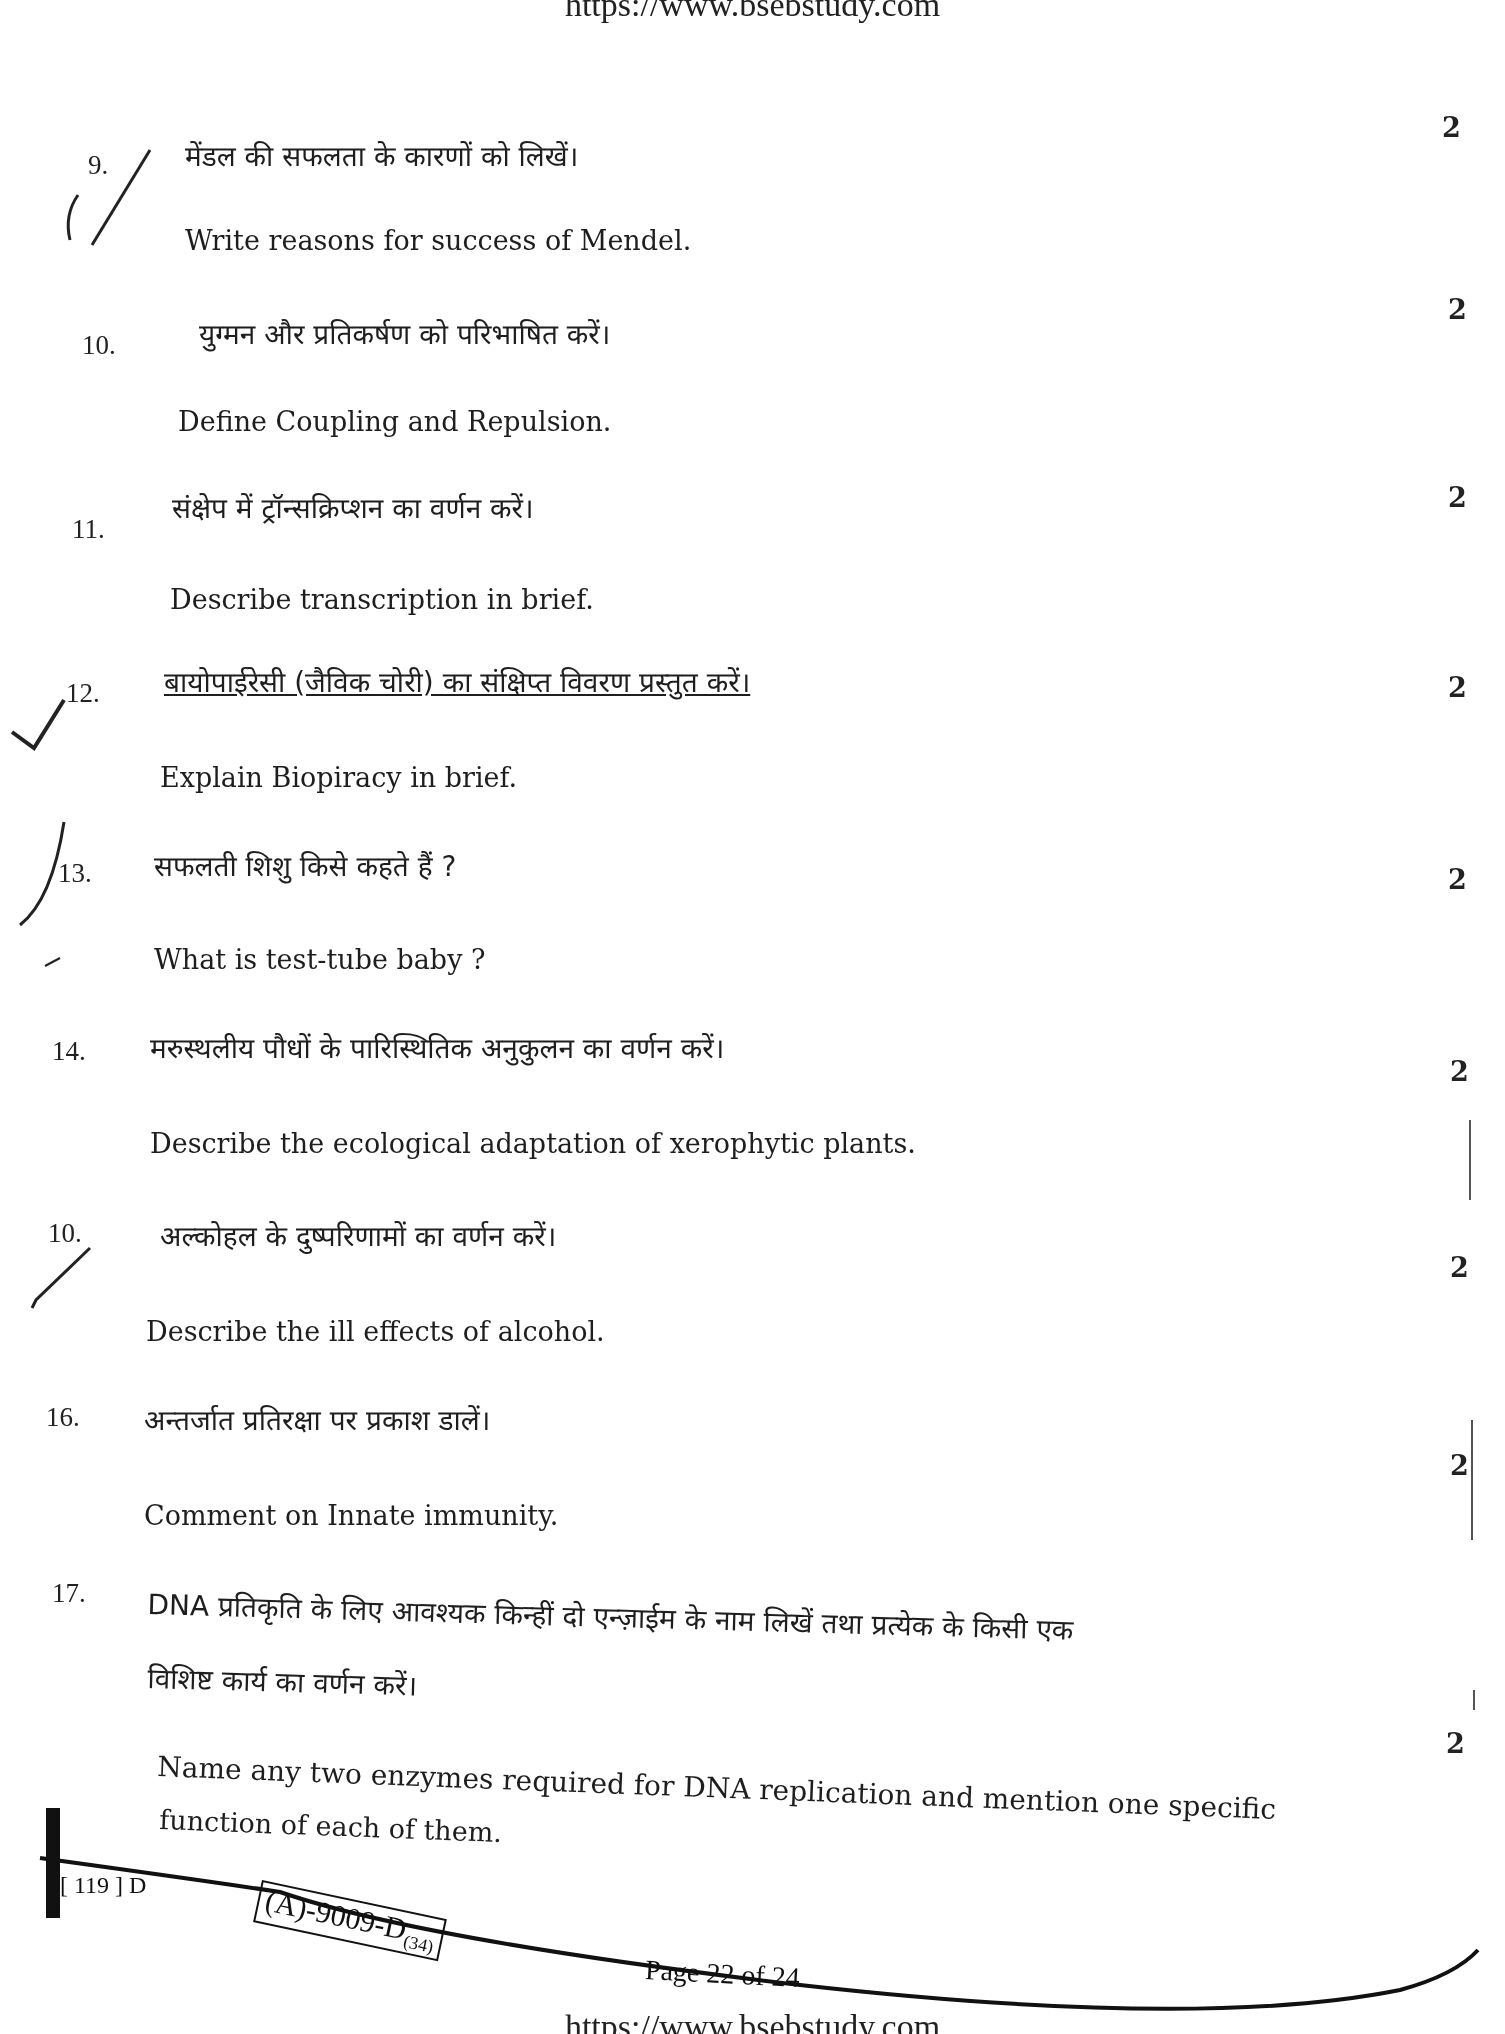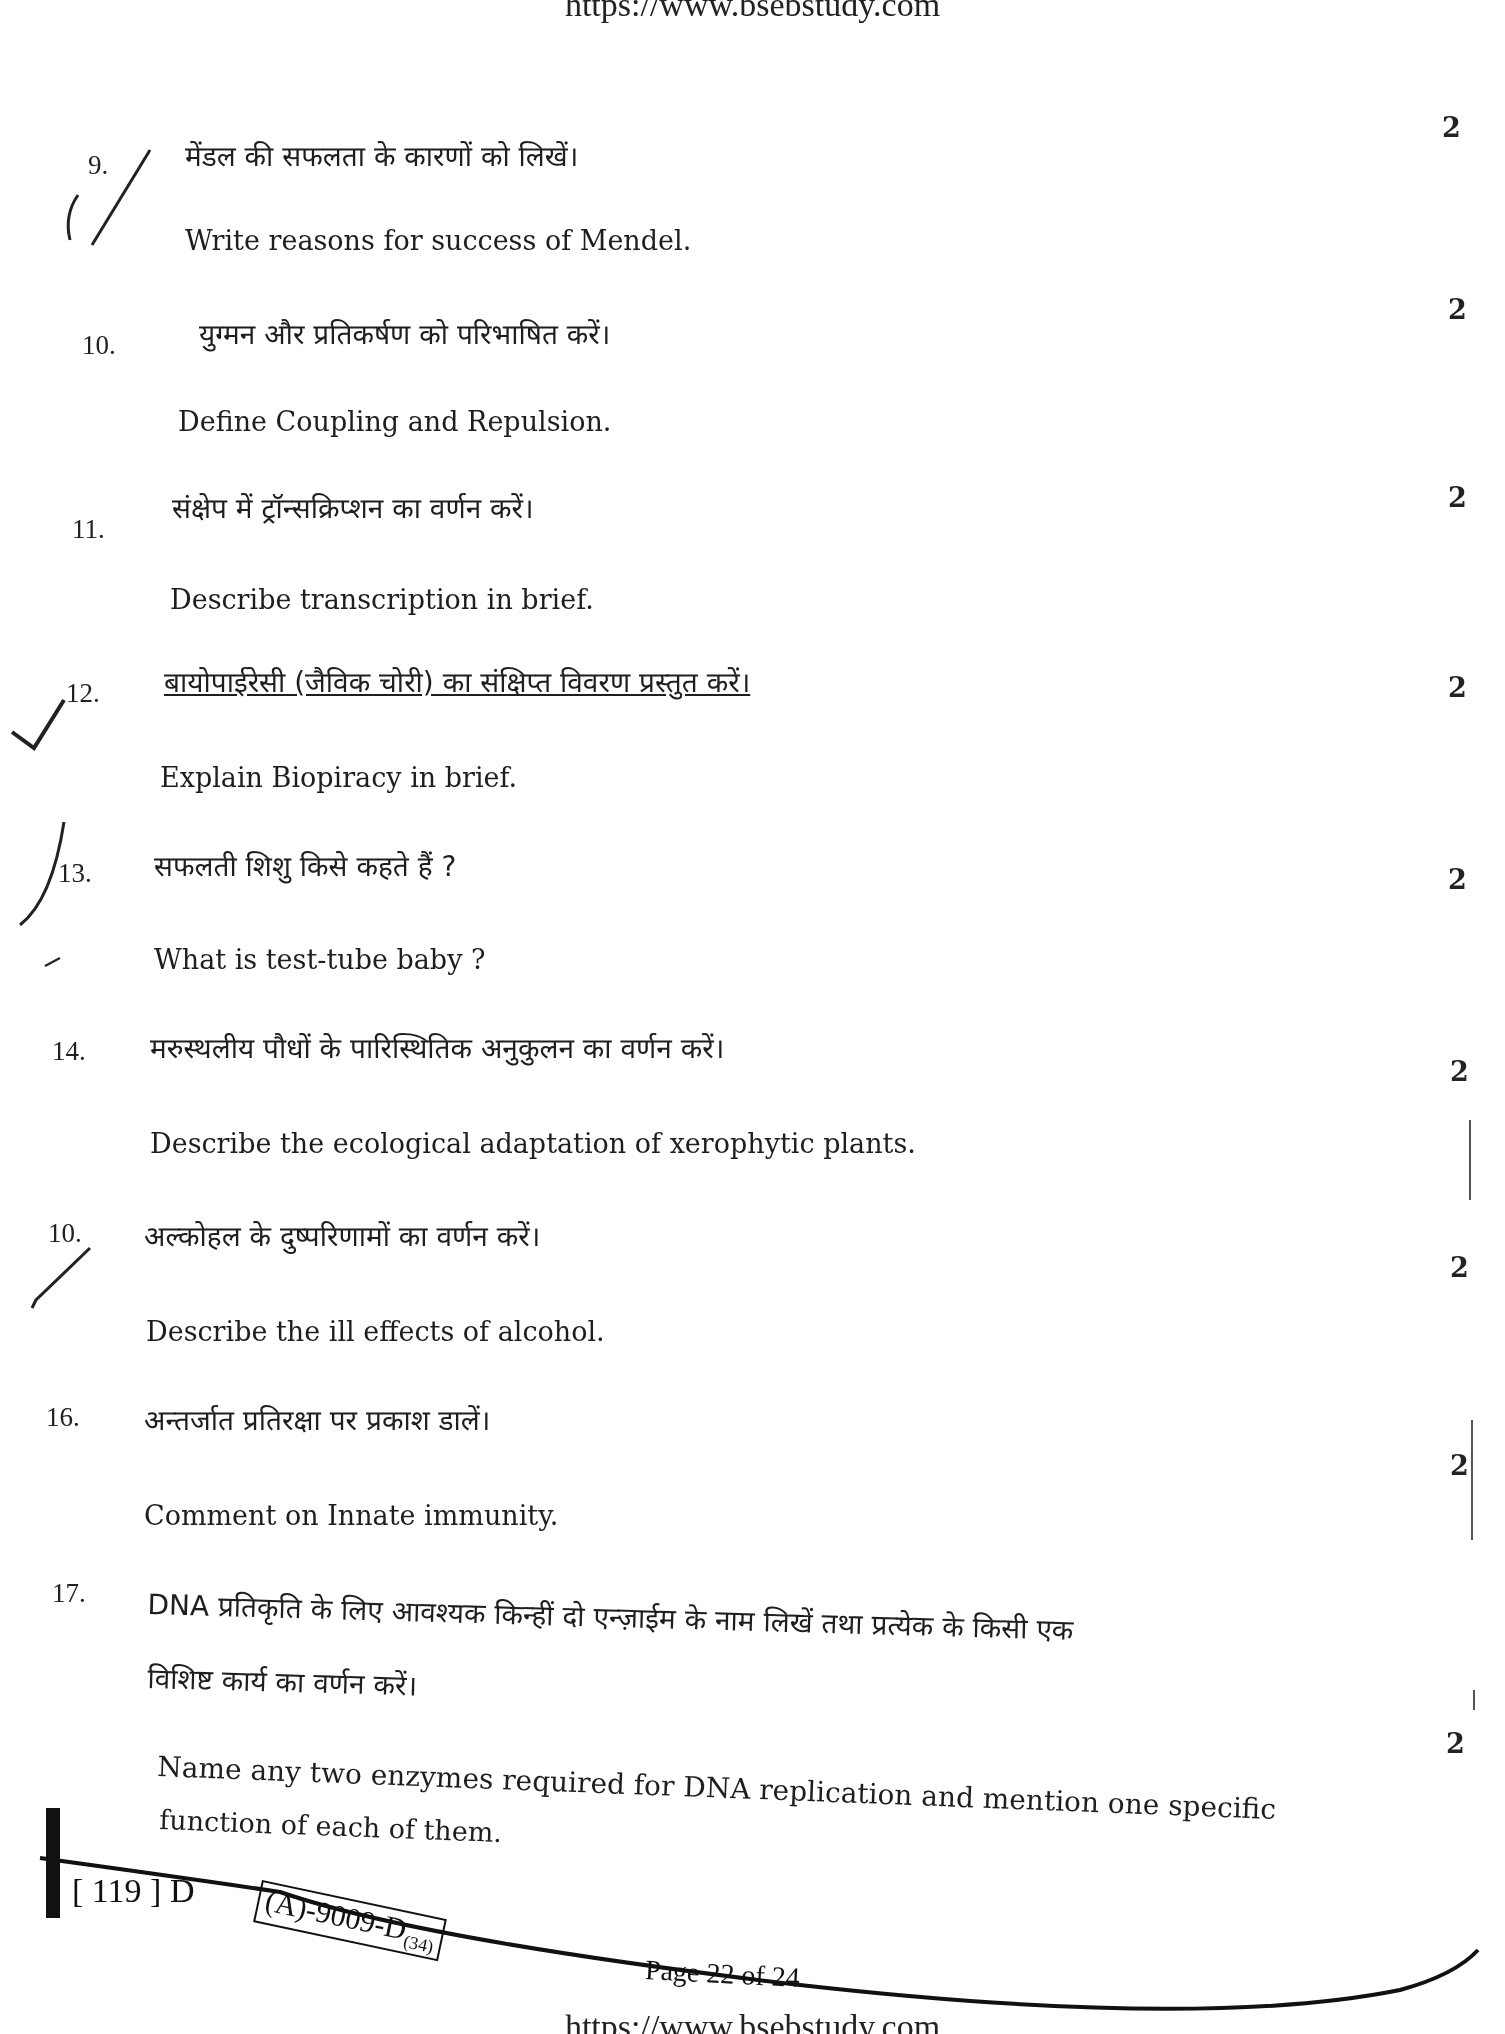--- a/index.html
+++ b/index.html
@@ -6,21 +6,21 @@
     body { width:1505px; height:2034px; position:relative; overflow:hidden;
       font-family:"DejaVu Serif", "Liberation Serif", serif; color:#1a1a1a; }
     .url { position:absolute; left:0; width:1505px; text-align:center;
       font-family:"Liberation Serif", serif; font-size:34px; color:#222; }
     .url.top { top:-14px; }
     .url.bottom { top:2008px; }
     .num { position:absolute; font-family:"Liberation Serif", serif; font-size:27px; color:#222; }
     .hi { position:absolute; font-family:"DejaVu Sans", sans-serif; font-size:28px; color:#1e1e1e; white-space:nowrap; }
     .en { position:absolute; font-family:"DejaVu Serif", serif; font-size:27px; color:#1e1e1e; white-space:nowrap; }
     .marks { position:absolute; font-family:"DejaVu Serif", serif; font-weight:bold; font-size:27px; color:#222; }
-    .footer-code { position:absolute; font-family:"Liberation Serif", serif; font-size:34px; color:#111;margin-left:12px; }
+    .footer-code { position:absolute; font-family:"Liberation Serif", serif; font-size:24px; color:#111; }
     .paper-code { position:absolute; font-family:"Liberation Serif", serif; font-size:30px; color:#111;
       border:2px solid #111; padding:0 6px; transform:rotate(12deg); transform-origin:left top; }
     .paper-code sub { font-size:18px; }
     .page-num { position:absolute; font-family:"Liberation Serif", serif; font-size:28px; color:#111; transform:rotate(3deg); }
     .tilt17 { transform:rotate(1.6deg); transform-origin:left top; }
     .tilt17b { transform:rotate(2.2deg); transform-origin:left top; }
     svg.marks-ink { position:absolute; left:0; top:0; pointer-events:none; }
   </style>
 </head>
 <body>
@@ -64,21 +64,21 @@
 
 <div>
   <span class="num" style="left:52px;top:1036px;">14.</span>
   <span class="hi" style="left:150px;top:1028px;">मरुस्थलीय पौधों के पारिस्थितिक अनुकुलन का वर्णन करें।</span>
   <span class="en" style="left:150px;top:1128px;">Describe the ecological adaptation of xerophytic plants.</span>
   <span class="marks" style="left:1450px;top:1056px;">2</span>
 </div>
 
 <div>
   <span class="num" style="left:48px;top:1218px;">10.</span>
-  <span class="hi" style="left:144px;top:1216px;text-align:center;">अल्कोहल के दुष्परिणामों का वर्णन करें।</span>
+  <span class="hi" style="left:160px;top:1216px;text-align:center;">अल्कोहल के दुष्परिणामों का वर्णन करें।</span>
   <span class="en" style="left:146px;top:1316px;">Describe the ill effects of alcohol.</span>
   <span class="marks" style="left:1450px;top:1252px;">2</span>
 </div>
 
 <div>
   <span class="num" style="left:46px;top:1402px;text-align:center;">16.</span>
   <span class="hi" style="left:144px;top:1400px;">अन्तर्जात प्रतिरक्षा पर प्रकाश डालें।</span>
   <span class="en" style="left:144px;top:1500px;">Comment on Innate immunity.</span>
   <span class="marks" style="left:1450px;top:1450px;">2</span>
 </div>

